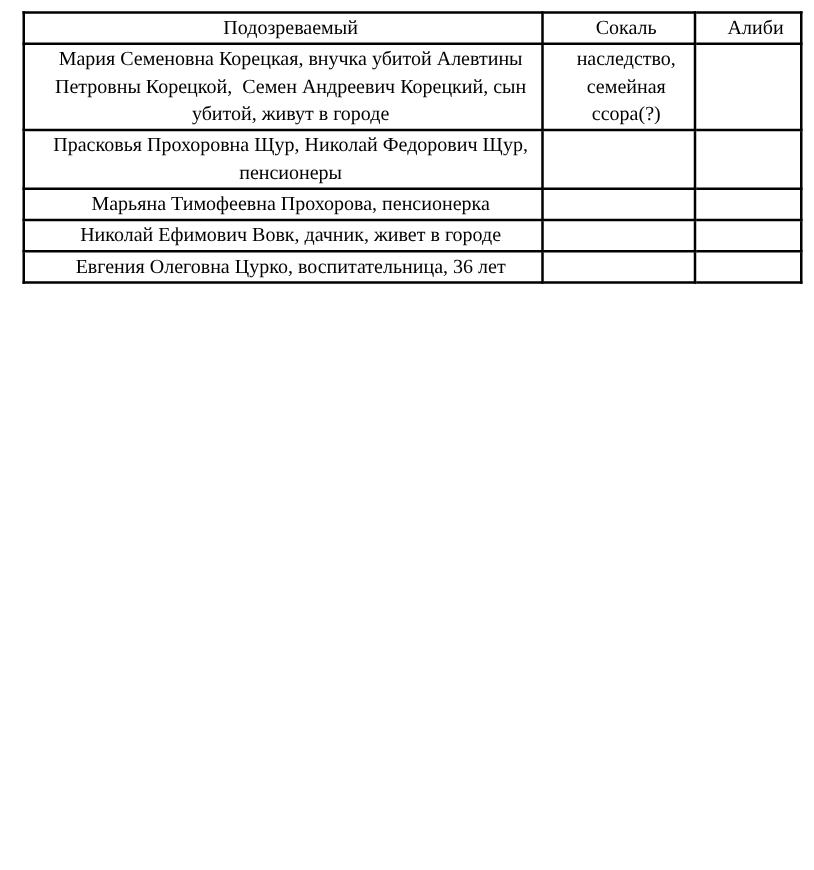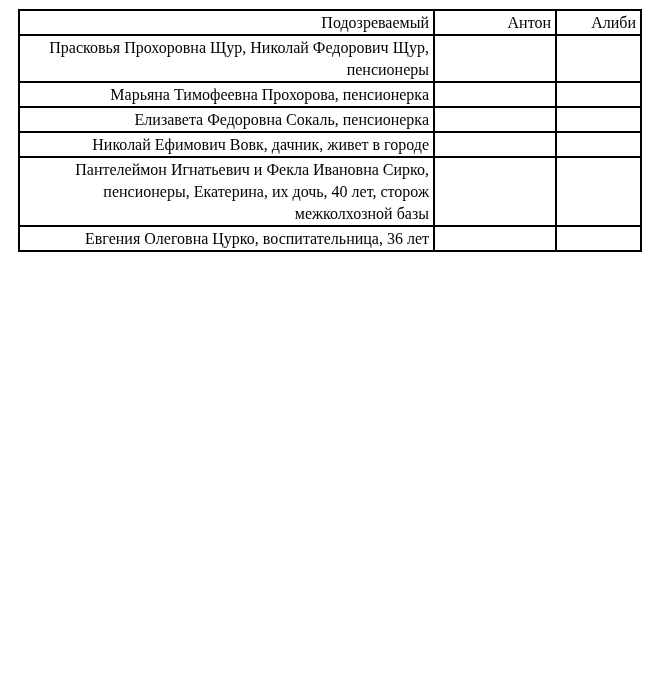--- a/index.html
+++ b/index.html
@@ -27,79 +27,74 @@
     line-height: 22px;
   }
   table.suspects col.c-suspect { width: 415px; }
   table.suspects col.c-motive  { width: 122px; }
   table.suspects col.c-alibi   { width: 85px;  }
   table.suspects th,
   table.suspects td {
     border: 2px solid #000000;
     padding: 1px 4px 0 16px;
     vertical-align: top;
-    text-align: right;
+    text-align: center;
     font-weight: normal;
     white-space: pre-wrap;
     overflow: hidden;
   }
 </style>
 </head>
 <body>
 
 <div class="table-wrap">
   <table class="suspects">
     <colgroup>
       <col class="c-suspect">
       <col class="c-motive">
       <col class="c-alibi">
     </colgroup>
     <thead>
       <tr>
         <th>Подозреваемый</th>
-        <th>Антон</th>
+        <th>Сокаль</th>
         <th>Алиби</th>
       </tr>
     </thead>
     <tbody>
 
 
+        <tr>
+          <td>Мария Семеновна Корецкая, внучка убитой Алевтины Петровны Корецкой,  Семен Андреевич Корецкий, сын убитой, живут в городе</td>
+          <td>наследство, семейная ссора(?)</td>
+          <td></td>
+        </tr>
 
 
         <tr>
           <td>Прасковья Прохоровна Щур, Николай Федорович Щур, пенсионеры</td>
           <td></td>
           <td></td>
         </tr>
 
 
         <tr>
           <td>Марьяна Тимофеевна Прохорова, пенсионерка</td>
           <td></td>
           <td></td>
         </tr>
 
-        <tr>
-          <td>Елизавета Федоровна Сокаль, пенсионерка</td>
-          <td></td>
-          <td></td>
-        </tr>
 
         <tr>
           <td>Николай Ефимович Вовк, дачник, живет в городе</td>
           <td></td>
           <td></td>
         </tr>
 
 
-        <tr>
-          <td>Пантелеймон Игнатьевич и Фекла Ивановна Сирко, пенсионеры, Екатерина, их дочь, 40 лет, сторож межколхозной базы</td>
-          <td></td>
-          <td></td>
-        </tr>
 
 
         <tr>
           <td>Евгения Олеговна Цурко, воспитательница, 36 лет</td>
           <td></td>
           <td></td>
         </tr>
       </tbody>
   </table>
 </div>

